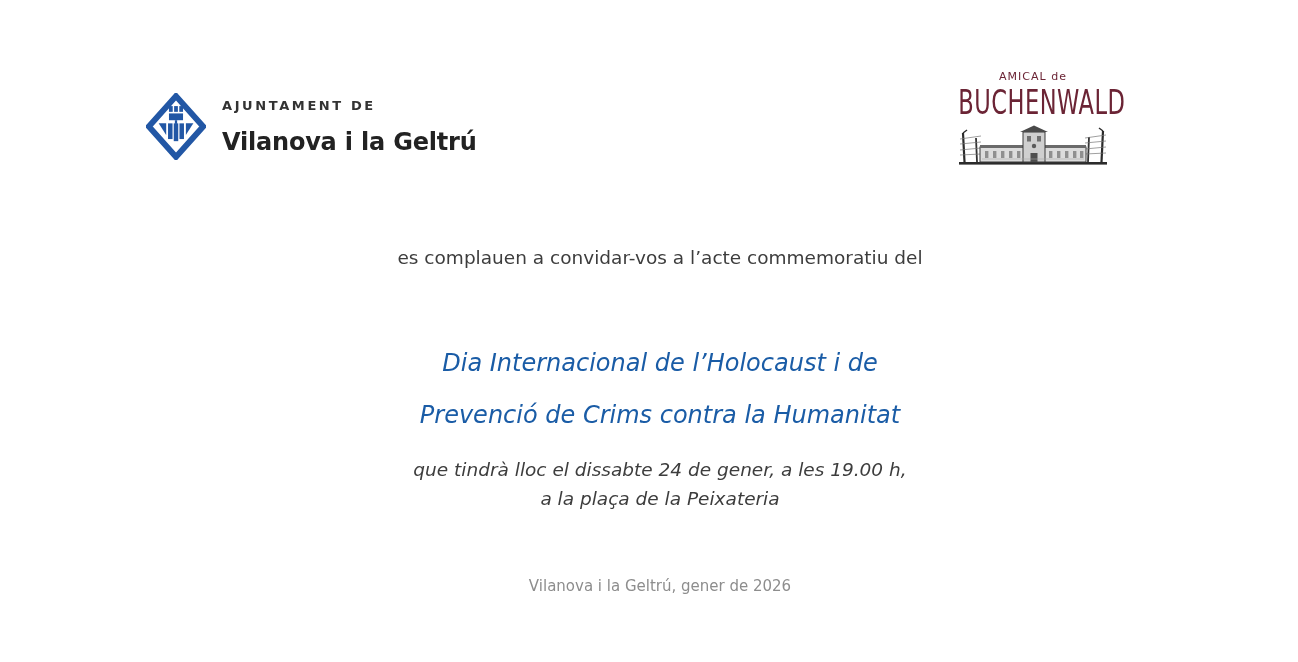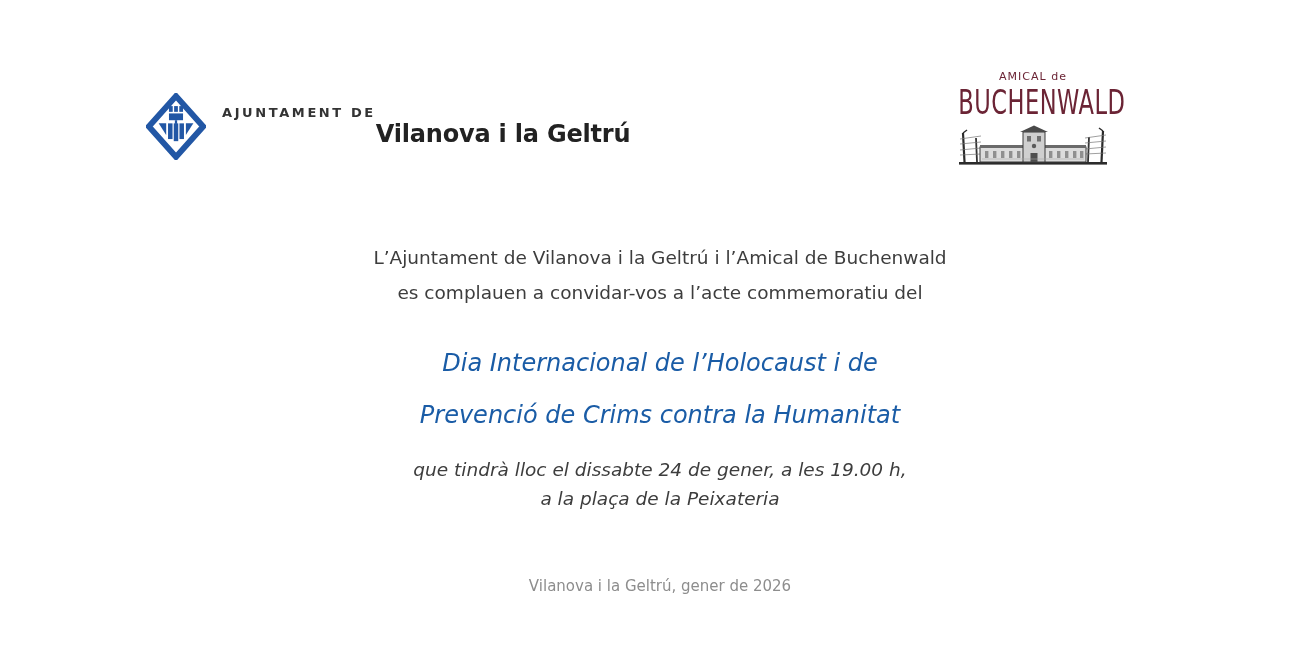--- a/index.html
+++ b/index.html
@@ -18,21 +18,21 @@
   
   .vng-logo {
     position: absolute;
     left: 146px;
     top: 93px;
     display: flex;
     align-items: center;
     gap: 16px;
   }
   .vng-diamond { width: 60px; height: 67px; display: block; }
-  .vng-text { display: flex; flex-direction: row; }
+  .vng-text { display: flex; flex-direction: column; }
   .vng-line1 {
     font-size: 13px;
     font-weight: 600;
     letter-spacing: 2.6px;
     color: #333333;
   }
   .vng-line2 {
     font-size: 24px;
     font-weight: 700;
     letter-spacing: -0.2px;
@@ -170,21 +170,20 @@
         <rect x="80" y="14" width="4" height="5.5" fill="#6f6f6f"></rect>
         <circle cx="77" cy="24" r="2.2" fill="#5a5a5a"></circle>
         <rect x="73.5" y="31" width="7" height="9" fill="#4f4f4f"></rect>
 
         <path d="M25,37 L127,37" stroke="#aaaaaa" stroke-width="0.6" fill="none"></path>
       </svg>
     </span>
   </div>
 
   <div class="content intro" style="top:240px">
-    <div>L’Ajuntament de Vilanova i la Geltrú i l’Amical de Buchenwald</div>
     <div>es complauen a convidar-vos a l’acte commemoratiu del</div>
   </div>
 
   <div class="content title" style="top:337px">
     <div>Dia Internacional de l’Holocaust i de</div>
     <div>Prevenció de Crims contra la Humanitat</div>
   </div>
 
   <div class="content details" style="top:455px">
     <div>que tindrà lloc el dissabte 24 de gener, a les 19.00 h,</div>

